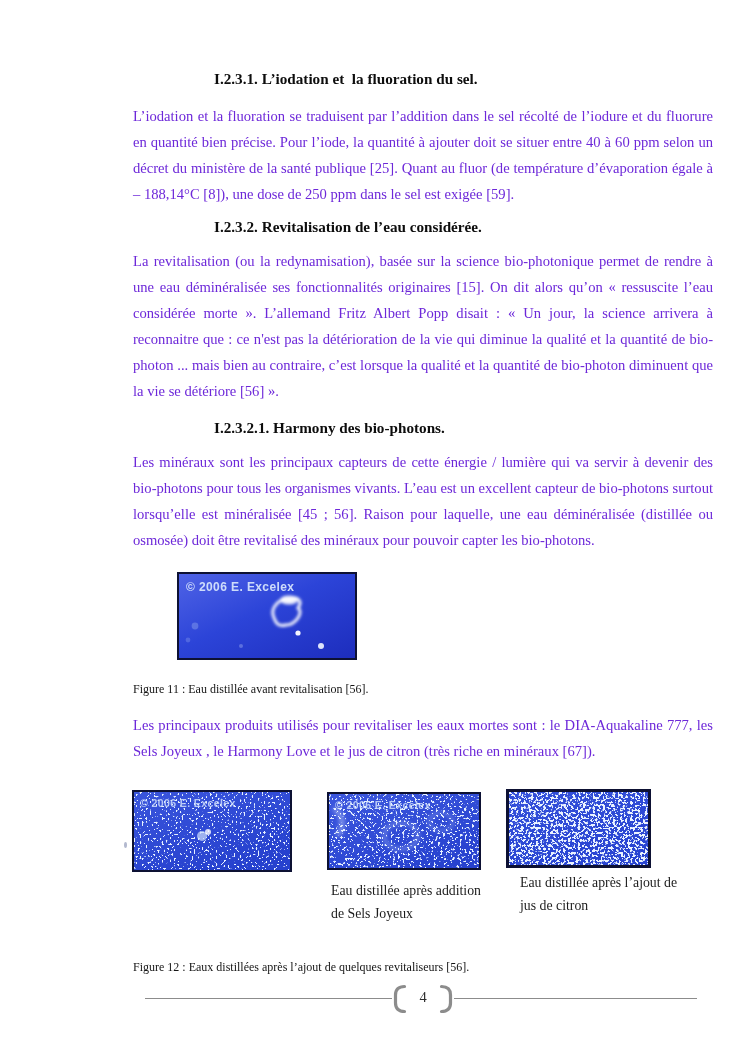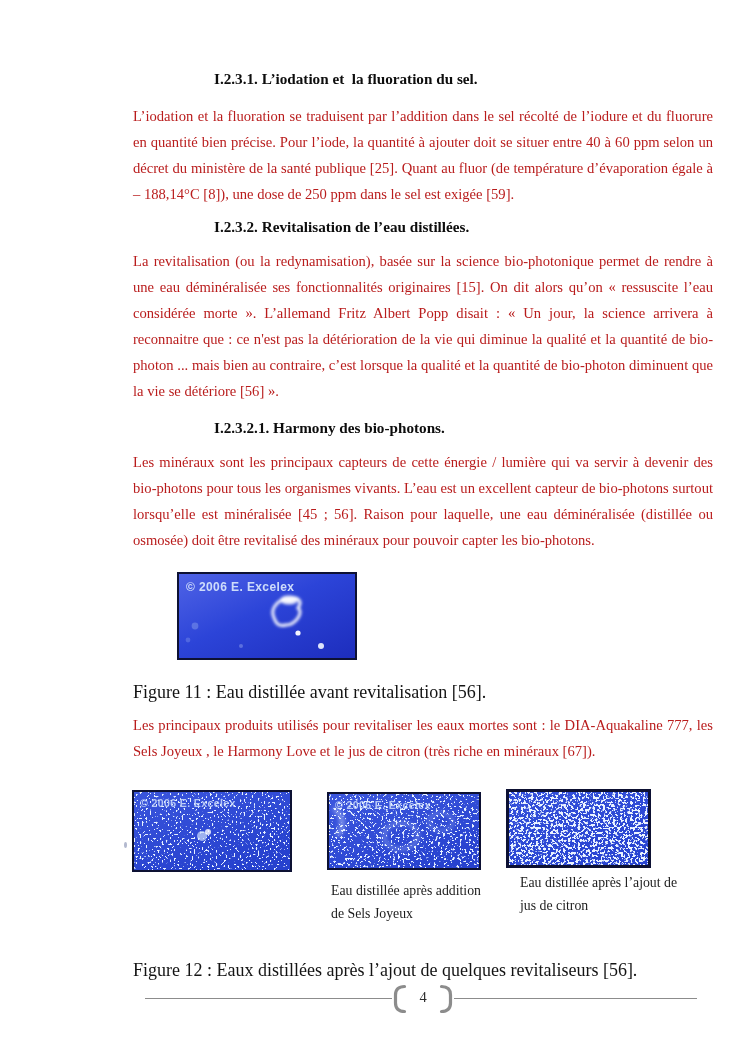--- a/index.html
+++ b/index.html
@@ -6,24 +6,24 @@
   .page {
     position:relative; width:745px; height:1053px; background:#ffffff;
     font-family:"Liberation Serif", serif; color:#141414; overflow:hidden;margin-left:44px;
   }
   .heading {
     position:absolute; left:170px; margin:0;
     font-size:15.2px; font-weight:bold; white-space:pre-wrap; color:#0d0d0d;
   }
   .par {
     position:absolute; left:89px; width:580px; margin:0;
-    font-size:14.6px; line-height:26px; text-align:justify; color:#b91c1c;
+    font-size:14.6px; line-height:26px; text-align:justify; color:#6d28d9;
   }
   .figcap {
-    position:absolute; left:89px; margin:0; font-size:18px; color:#141414;
+    position:absolute; left:89px; margin:0; font-size:12px; color:#141414;
   }
   .photo { position:absolute; box-sizing:border-box; border:2px solid #0d1133; }
   .photo svg { display:block; width:100%; height:100%; }
   .photo.thickb { border-width:3px; }
   .img-cap {
     position:absolute; margin:0; font-size:13.8px; line-height:23px; color:#1c1c1c;
   }
   .img-cap.justify { text-align:justify; }
   .footer-line { position:absolute; top:998px; height:1px; background:#8c8c8c; }
   .bracket { position:absolute; top:984px; width:16px; height:30px; }
@@ -41,21 +41,21 @@
   }
 </style>
 </head>
 <body>
 
 <div class="page">
 
   <h2 class="heading" style="top:70px">I.2.3.1. L’iodation et  la fluoration du sel.</h2>
   <p class="par" style="top:103px">L’iodation et la fluoration se traduisent par l’addition dans le sel récolté de l’iodure et du fluorure en quantité bien précise. Pour l’iode, la quantité à ajouter doit se situer entre 40 à 60 ppm selon un décret du ministère de la santé publique [25]. Quant au fluor (de température d’évaporation égale à – 188,14°C [8]), une dose de 250 ppm dans le sel est exigée [59].</p>
 
-  <h2 class="heading" style="top:218px">I.2.3.2. Revitalisation de l’eau distillées.</h2>
+  <h2 class="heading" style="top:218px">I.2.3.2. Revitalisation de l’eau considérée.</h2>
   <p class="par" style="top:248px">La revitalisation (ou la redynamisation), basée sur la science bio-photonique permet de rendre à une eau déminéralisée ses fonctionnalités originaires [15]. On dit alors qu’on « ressuscite l’eau considérée morte ». L’allemand Fritz Albert Popp disait : « Un jour, la science arrivera à reconnaitre que : ce n'est pas la détérioration de la vie qui diminue la qualité et la quantité de bio-photon ... mais bien au contraire, c’est lorsque  la qualité et la quantité de bio-photon diminuent que la vie se détériore [56] ».</p>
 
   <h2 class="heading" style="top:419px">I.2.3.2.1. Harmony des bio-photons.</h2>
   <p class="par" style="top:449px">Les minéraux sont les principaux capteurs de cette énergie / lumière qui va servir à devenir des bio-photons pour tous les organismes vivants. L’eau est un excellent capteur de bio-photons surtout lorsqu’elle est minéralisée [45 ; 56].  Raison pour laquelle, une eau déminéralisée (distillée ou osmosée) doit être revitalisé des minéraux pour pouvoir capter les bio-photons.</p>
 
   <div class="photo" style="left:133px;top:572px;width:180px;height:88px">
     <svg viewBox="0 0 176 84" preserveAspectRatio="none">
       <defs>
         <linearGradient id="bg11" x1="0" y1="0" x2="1" y2="1">
           <stop offset="0" stop-color="#4f63e6"></stop>

